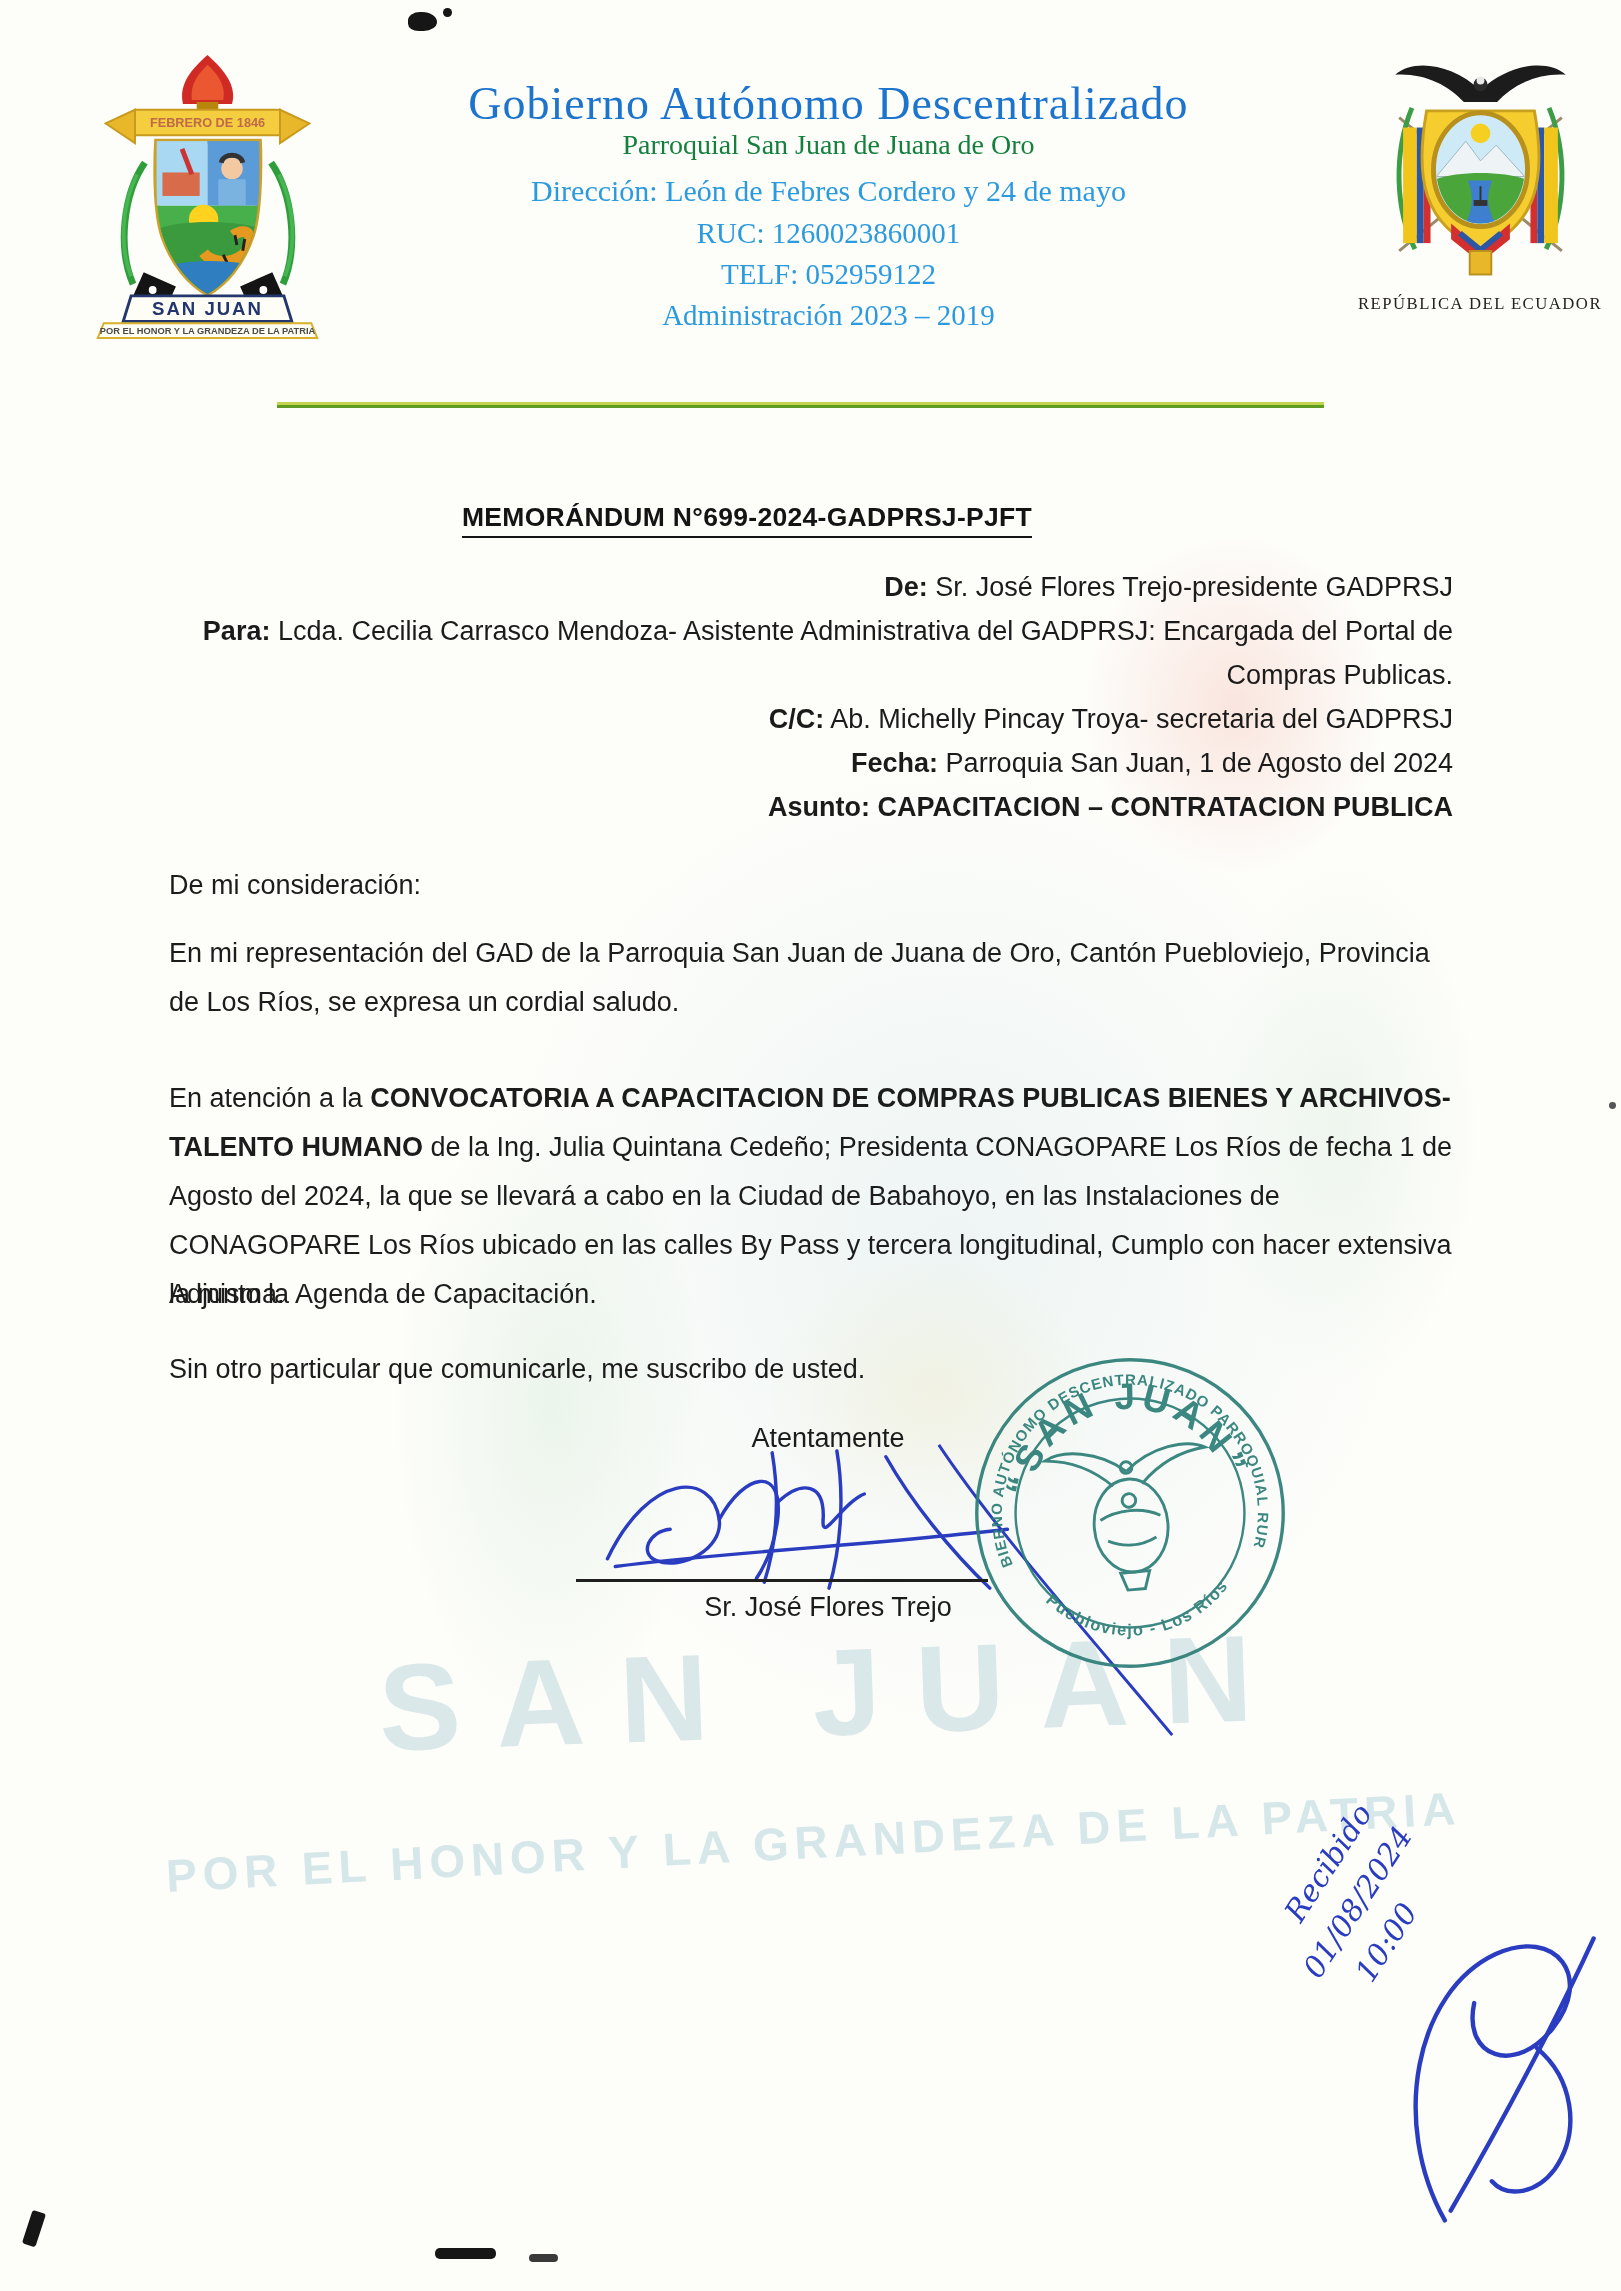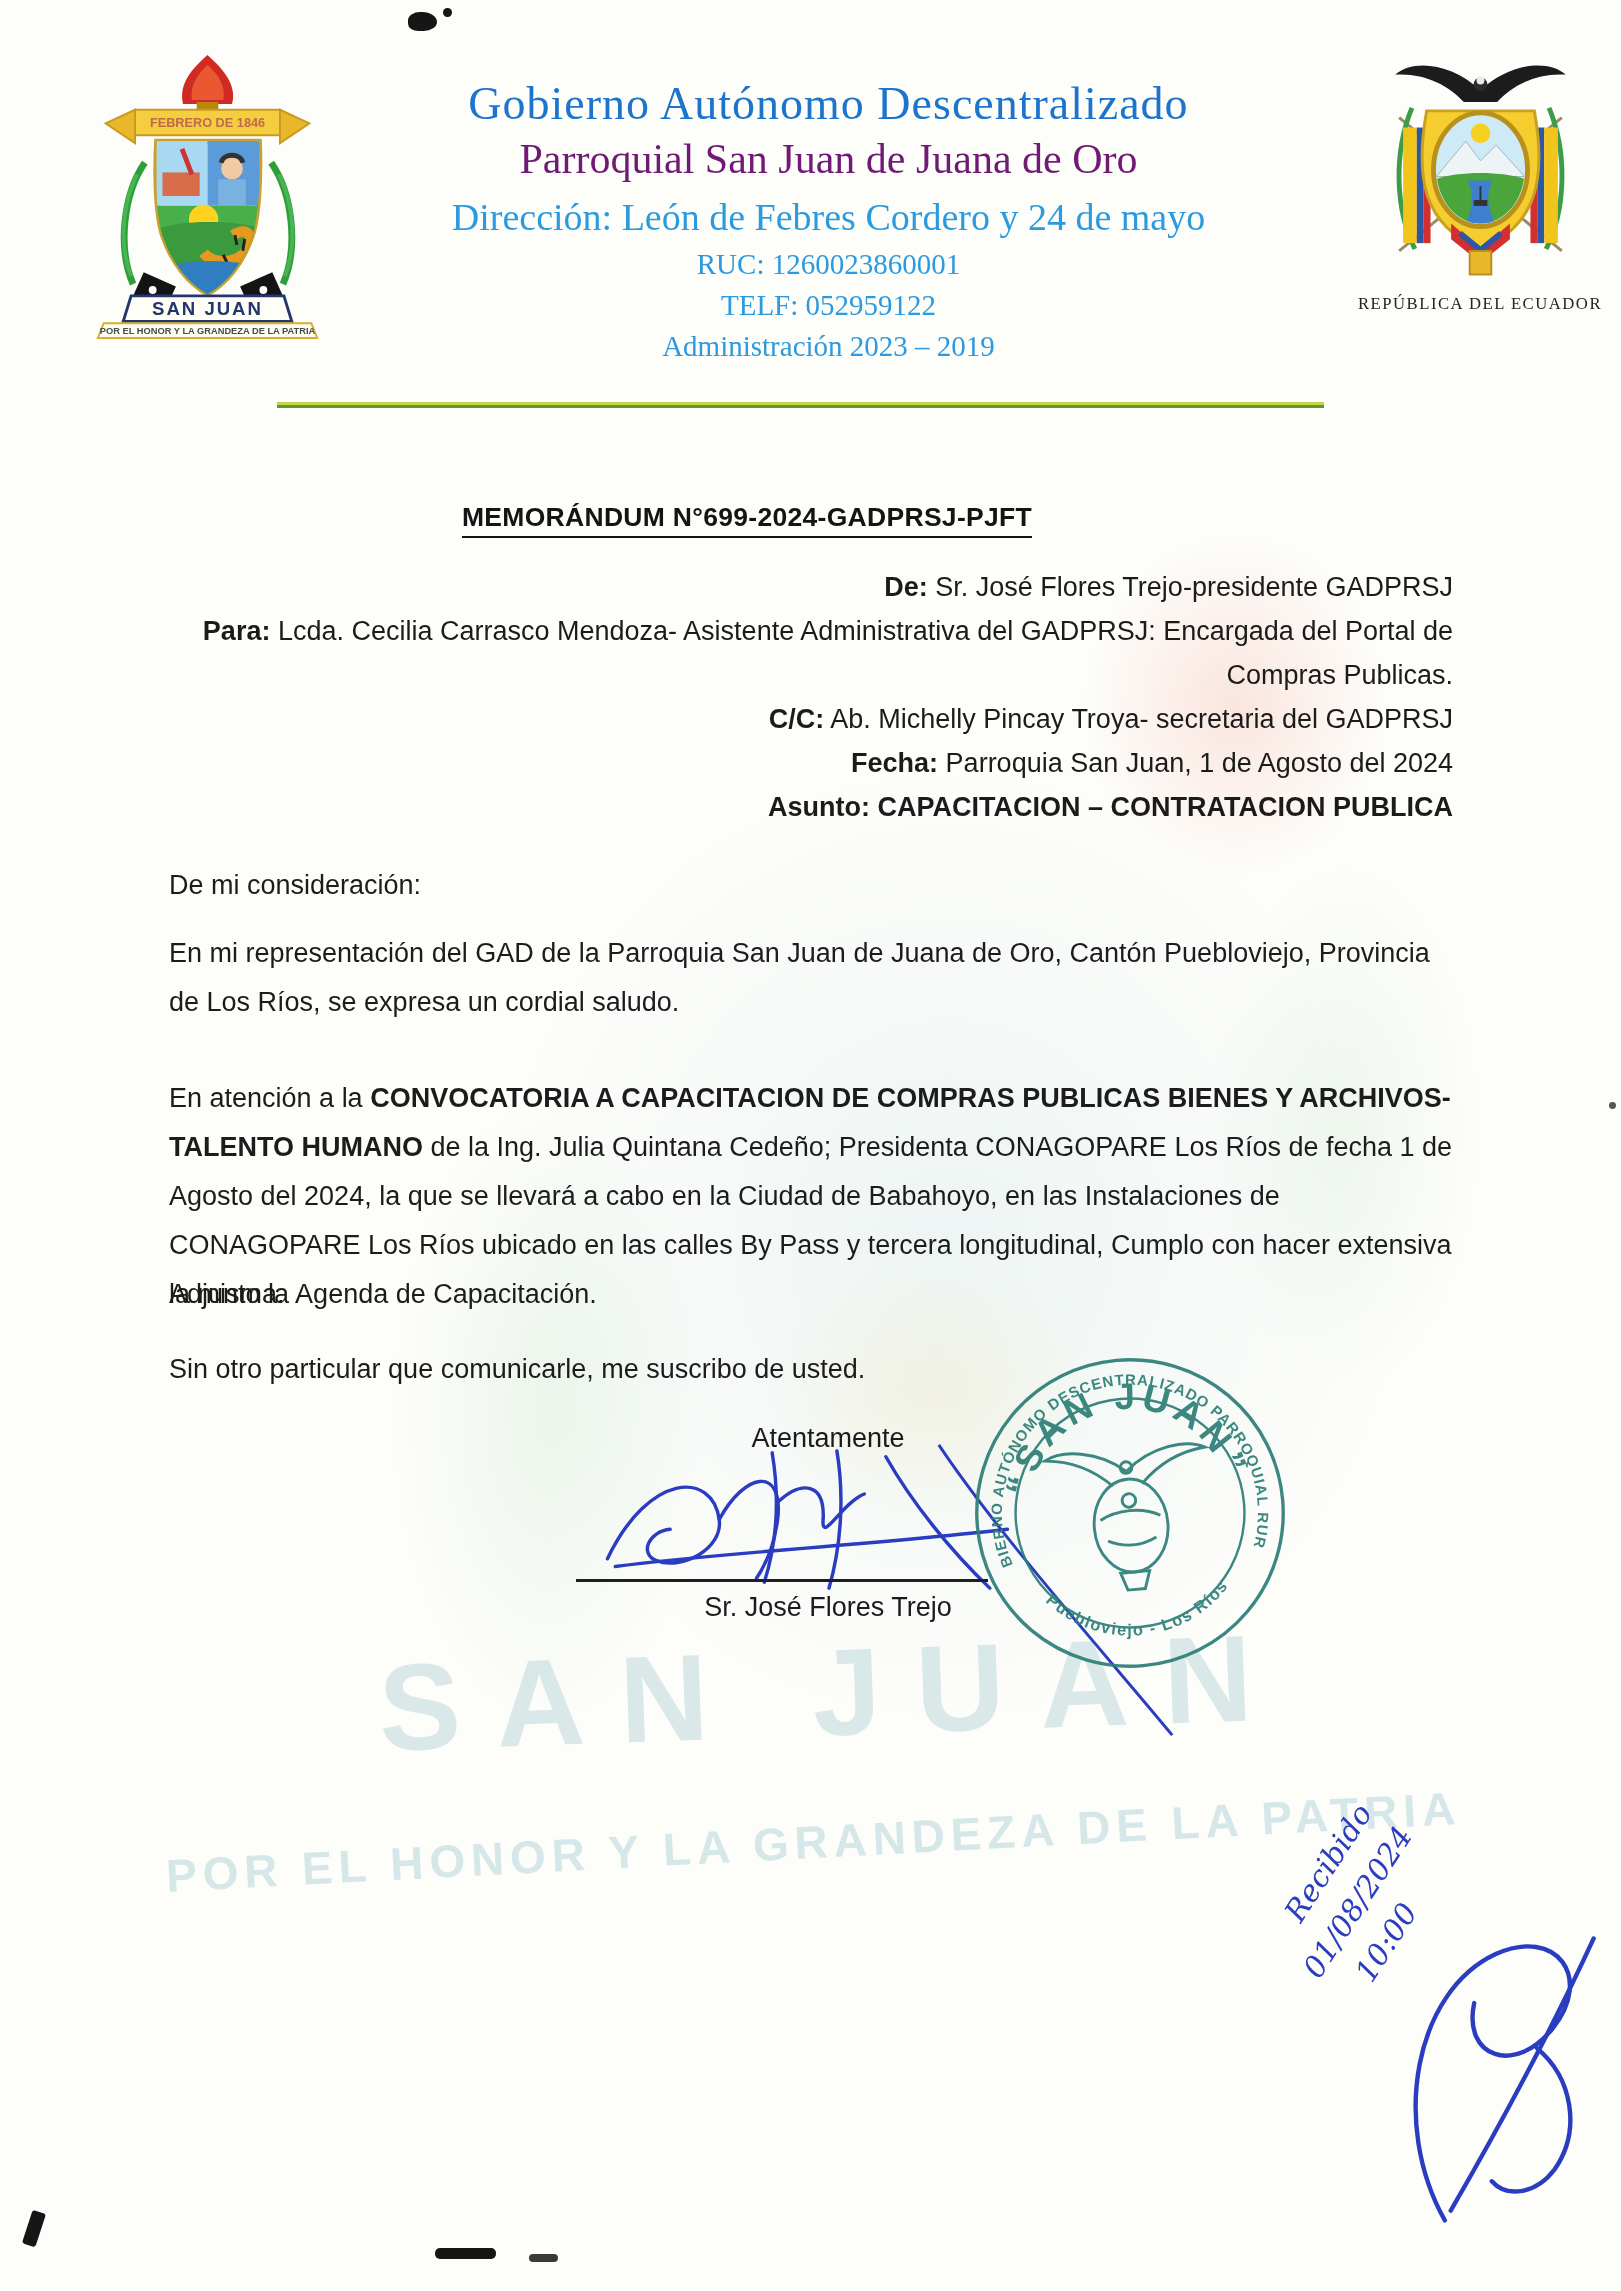--- a/index.html
+++ b/index.html
@@ -27,22 +27,22 @@
     font-weight:bold;font-size:46px;letter-spacing:5.9px;
     color:rgba(138,188,200,0.34);transform:rotate(-3deg);white-space:nowrap;}
   
   .crest-left{position:absolute;left:88px;top:47px;width:240px;height:294px;}
   .emblem-right{position:absolute;left:1358px;top:57px;width:245px;height:240px;}
   .emblem-caption{position:absolute;left:1333px;top:294px;width:294px;text-align:center;
     font-family:"Liberation Serif",serif;font-size:16.7px;letter-spacing:1.5px;color:#26241f;}
   .header-text{position:absolute;left:314px;top:78px;width:1029px;text-align:center;
     font-family:"Liberation Serif",serif;font-weight:normal;}
   .ht1{font-size:46px;line-height:1.12;color:#1d74cd;letter-spacing:1px;}
-  .ht2{font-size:42px;line-height:1.1;color:#701a75;margin-top:6px;}
-  .ht3{font-size:38px;line-height:1.25;color:#2b9ade;margin-top:11.8px;text-align:center;}
+  .ht2{font-size:28px;line-height:1.1;color:#15803d;margin-top:0;}
+  .ht3{font-size:30px;line-height:1.25;color:#2b9ade;margin-top:11.8px;text-align:center;}
   .ht4{font-size:29px;line-height:1.25;color:#2b9ade;margin-top:4.9px;}
   .green-rule{position:absolute;left:277px;top:402px;width:1047px;height:5.9px;
     background:linear-gradient(to bottom,#c3d44e 0 45%,#5f9a23 45%);}
   
   .memo-title-wrap{position:absolute;left:0;top:502px;width:1494px;text-align:center;}
   .memo-title{display:inline-block;font-weight:bold;font-size:26.5px;color:#141414;
     border-bottom:2.5px solid #141414;padding-bottom:2.9px;letter-spacing:0.3px;}
   .meta{position:absolute;left:169px;top:565px;width:1284px;font-size:27px;line-height:44px;}
   .meta p{margin:0;text-align:right;}
   .meta .lbl{font-weight:bold;}

